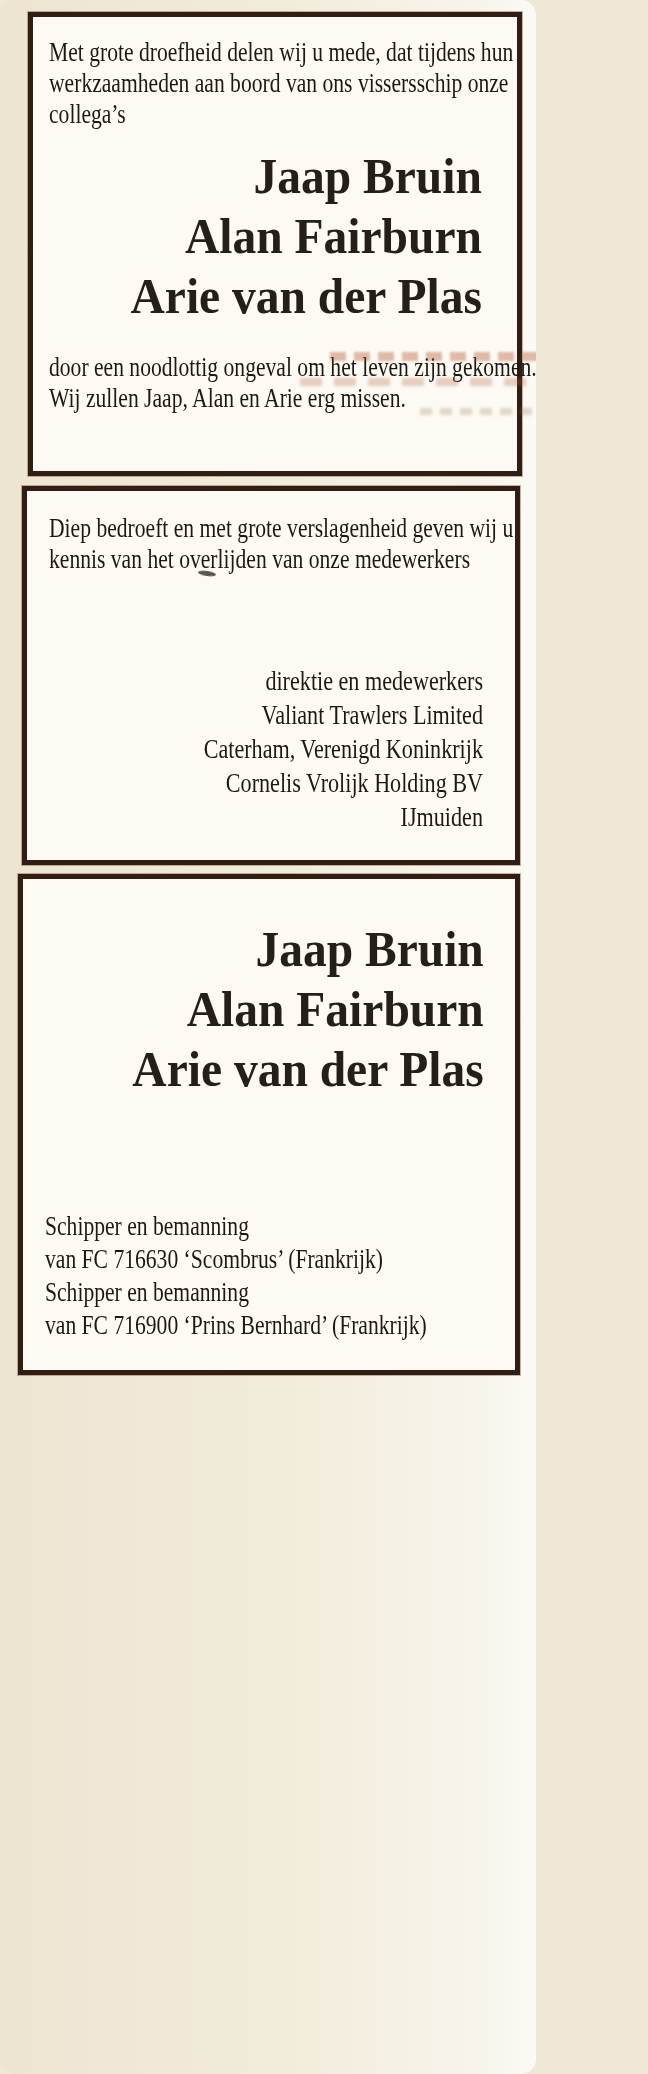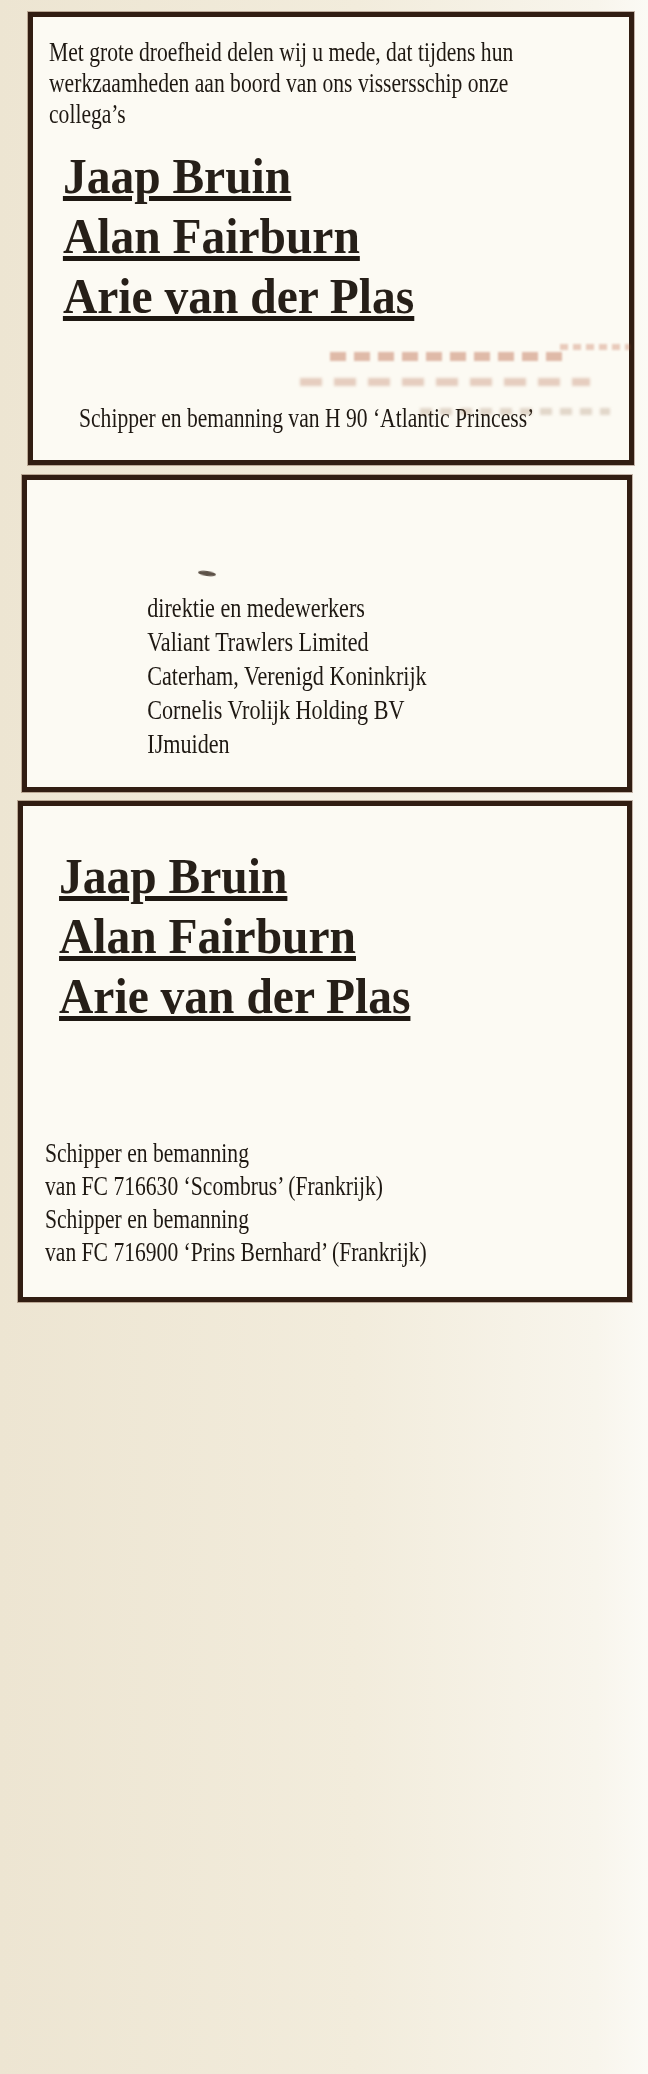--- a/index.html
+++ b/index.html
@@ -3,24 +3,25 @@
 <meta charset="utf-8">
 <style>
   html,body{margin:0;padding:0;}
   body{
     width:648px;
     background:#efe8d6;
     font-family:"Liberation Serif","DejaVu Serif",serif;
   }
   .page{
     position:relative;
-    width:648px;
+    width:536px;
     height:2074px;
     overflow:hidden;
     background:linear-gradient(90deg,#ede5d2 0%,#f2ecdc 55%,#f8f5ec 92%,#fbfaf5 100%);
+    border-radius:15px;
   }
   .notice{
     position:relative;
     background:#fcfaf3;
     border:5px solid #311d12;
     box-shadow:0 0 0 1px rgba(90,50,30,.35);
     color:#1e1812;
   }
   .n1{margin:12px 14px 10px 28px; padding:20px 24px 26px 16px;}
   .n2{margin:0 16px 9px 22px;   padding:22px 20px 26px 22px;}
@@ -28,21 +29,21 @@
 
   .line{
     font-size:27px;
     line-height:31px;
     white-space:nowrap;
     transform:scaleX(.80);
     transform-origin:0 50%;
   }
   .gap{height:31px;}
 
-  .names{text-align:left;margin:16px 0 26px 0;text-decoration:underline;}
+  .names{text-align:right;margin:16px 0 26px 0;}
   .names .name-line{
     font-weight:700;
     font-size:50px;
     line-height:60px;
     color:#261f18;
     white-space:nowrap;
     transform:scaleX(.95);
     transform-origin:50% 50%;
   }
   .n2 .names .name-line{
@@ -50,21 +51,21 @@
     line-height:62px;
     transform:scaleX(.86);
   }
   .n2 .names .place{
     font-size:27px;
     font-weight:700;
     letter-spacing:.5px;
   }
 
   .sig-indent{margin-top:20px;padding-left:30px;}
-  .sig-right{margin-top:58px;text-align:left;padding-right:12px;}
+  .sig-right{margin-top:58px;text-align:right;padding-right:12px;}
   .sig-right .line{
     line-height:34px;
     transform:scaleX(.82);
     transform-origin:100% 50%;
     display:block;
   }
   .condolences{margin-top:54px;}
   .condolences .line{line-height:33px;}
 
   
@@ -93,27 +94,32 @@
     <div class="intro">
         <div class="line">Met grote droefheid delen wij u mede, dat tijdens hun</div>
         <div class="line">werkzaamheden aan boord van ons vissersschip onze</div>
         <div class="line">collega’s</div>
       </div>
     <div class="names">
         <div class="name-line">Jaap Bruin</div>
         <div class="name-line">Alan Fairburn</div>
         <div class="name-line">Arie van der Plas</div>
       </div>
+    <div class="para">
+        <div class="line">door een noodlottig ongeval om het leven zijn gekomen.</div>
+        <div class="line">Wij zullen Jaap, Alan en Arie erg missen.</div>
+      </div>
     <div class="gap"></div>
-    <div class="sig-indent">
-        <div class="line">Schipper en bemanning van H 90 ‘Atlantic Princess’</div>
-      </div>
   </section>
 
   <section class="notice n2">
+    <div class="intro">
+        <div class="line">Diep bedroeft en met grote verslagenheid geven wij u</div>
+        <div class="line">kennis van het overlijden van onze medewerkers</div>
+      </div>
     <div class="gap"></div>
     <div class="sig-right">
         <div class="line">direktie en medewerkers</div>
         <div class="line">Valiant Trawlers Limited</div>
         <div class="line">Caterham, Verenigd Koninkrijk</div>
         <div class="line">Cornelis Vrolijk Holding BV</div>
         <div class="line">IJmuiden</div>
       </div>
   </section>
 

